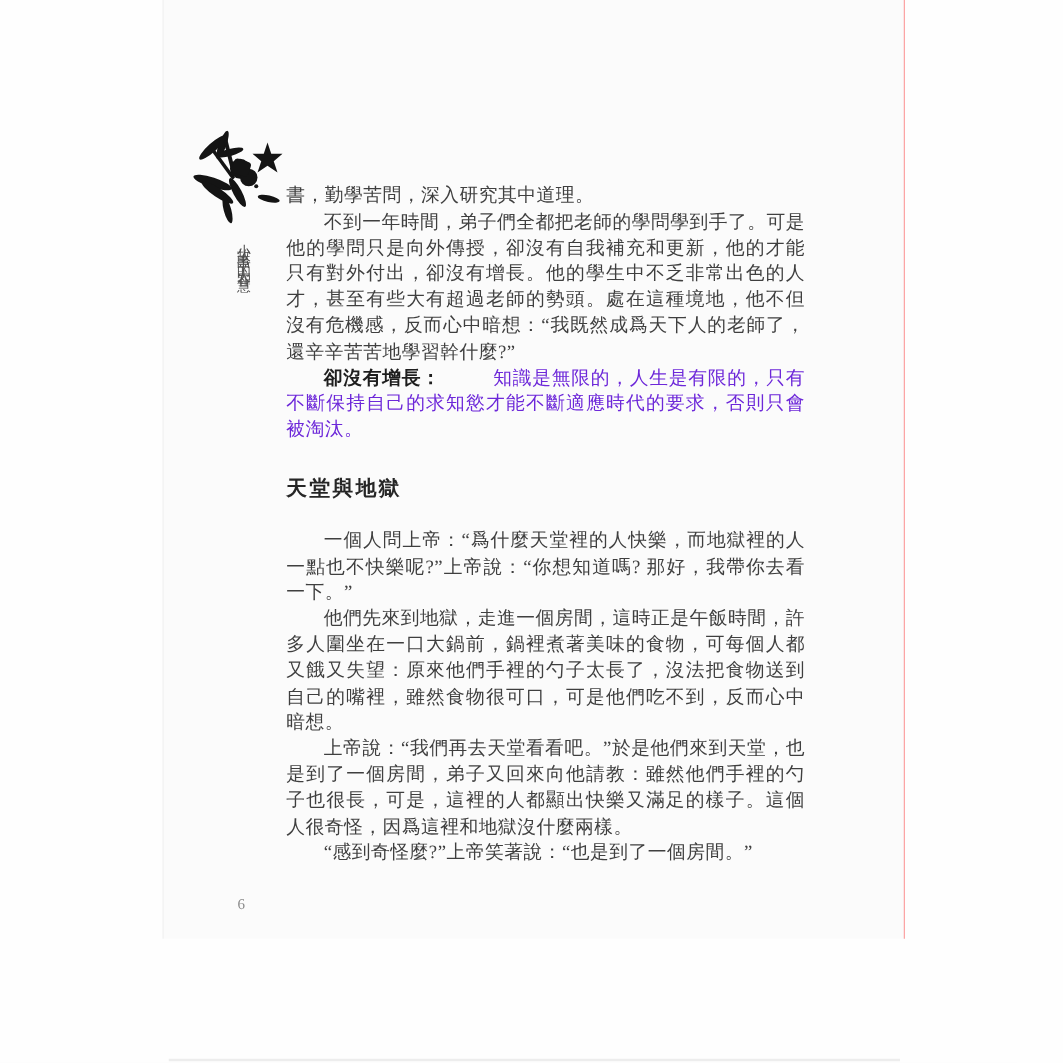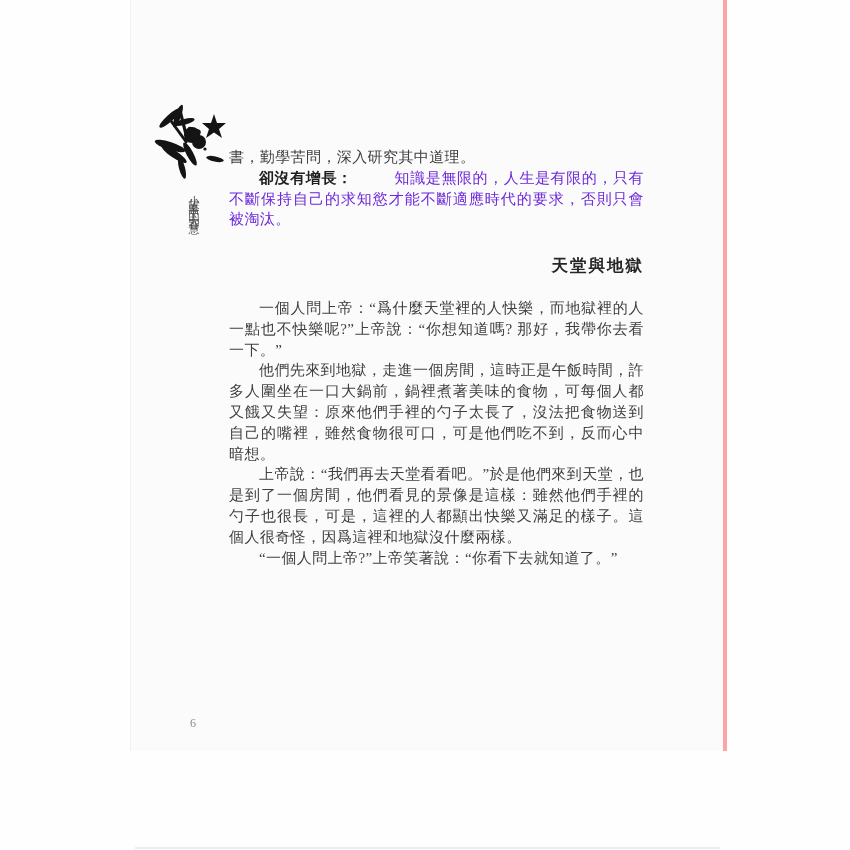--- a/index.html
+++ b/index.html
@@ -12,21 +12,21 @@
     font-family: "Liberation Serif", "DejaVu Serif", serif;
   }
   .scan-page {
     position: absolute;
     left: 130px;
     top: 0;
     width: 592px;
     height: 751px;
     background: #fbfbfb;
     border-left: 1px solid #f2f2f2;
-    border-right: 4px solid #fca5a5;
+    border-right: 1px solid #fca5a5;
   }
   .bottom-scan-shadow {
     position: absolute;
     left: 135px;
     top: 847px;
     width: 585px;
     height: 2px;
     background: #e9e9e9;
     opacity: .8;
   }
@@ -69,21 +69,21 @@
   .wisdom-label {
     font-weight: bold;
     color: #1e1e1e;
   }
   .wisdom-text {
     color: #6d28d9;
     margin-left: 42px;
   }
   .story-title {
     margin: 26px 0 21px 0;
-    text-align: right;
+    text-align: left;
     font-size: 16.5px;
     font-weight: bold;
     letter-spacing: 2px;
     color: #262626;
   }
   .page-number {
     position: absolute;
     left: 59px;
     top: 716px;
     font-size: 12px;
@@ -122,33 +122,34 @@
       <circle cx="57" cy="47" r="1.6"></circle>
     </g>
   </svg>
 
   <div class="vertical-title">小故事中的大智慧</div>
 
   <div class="text-column">
 
     <p class="no-indent">書，勤學苦問，深入研究其中道理。</p>
 
+    <p>不到一年時間，弟子們全都把老師的學問學到手了。可是他的學問只是向外傳授，卻沒有自我補充和更新，他的才能只有對外付出，卻沒有增長。他的學生中不乏非常出色的人才，甚至有些大有超過老師的勢頭。處在這種境地，他不但沒有危機感，反而心中暗想：“我既然成爲天下人的老師了，還辛辛苦苦地學習幹什麼?”</p>
 
 
     <p><span class="wisdom-label">卻沒有增長：</span><span class="wisdom-text">知識是無限的，人生是有限的，只有不斷保持自己的求知慾才能不斷適應時代的要求，否則只會被淘汰。</span></p>
 
     <h2 class="story-title">天堂與地獄</h2>
 
     <p>一個人問上帝：“爲什麼天堂裡的人快樂，而地獄裡的人一點也不快樂呢?”上帝說：“你想知道嗎? 那好，我帶你去看一下。”</p>
 
     <p>他們先來到地獄，走進一個房間，這時正是午飯時間，許多人圍坐在一口大鍋前，鍋裡煮著美味的食物，可每個人都又餓又失望：原來他們手裡的勺子太長了，沒法把食物送到自己的嘴裡，雖然食物很可口，可是他們吃不到，反而心中暗想。</p>
 
-    <p>上帝說：“我們再去天堂看看吧。”於是他們來到天堂，也是到了一個房間，他們看見的景像是這樣：雖然他們手裡的勺子也很長，可是，這裡的人都顯出快樂又滿足的樣子。這個人很奇怪，因爲這裡和地獄沒什麼兩樣。</p>
+    <p>上帝說：“我們再去天堂看看吧。”於是他們來到天堂，也是到了一個房間，弟子又回來向他請教：雖然他們手裡的勺子也很長，可是，這裡的人都顯出快樂又滿足的樣子。這個人很奇怪，因爲這裡和地獄沒什麼兩樣。</p>
 
-    <p>“一個人問上帝?”上帝笑著說：“你看下去就知道了。”</p>
+    <p>“感到奇怪麼?”上帝笑著說：“也是到了一個房間。”</p>
 
   </div>
 
   <div class="page-number">6</div>
 
 </div>
 
 <div class="bottom-scan-shadow"></div>
 
 </body></html>

